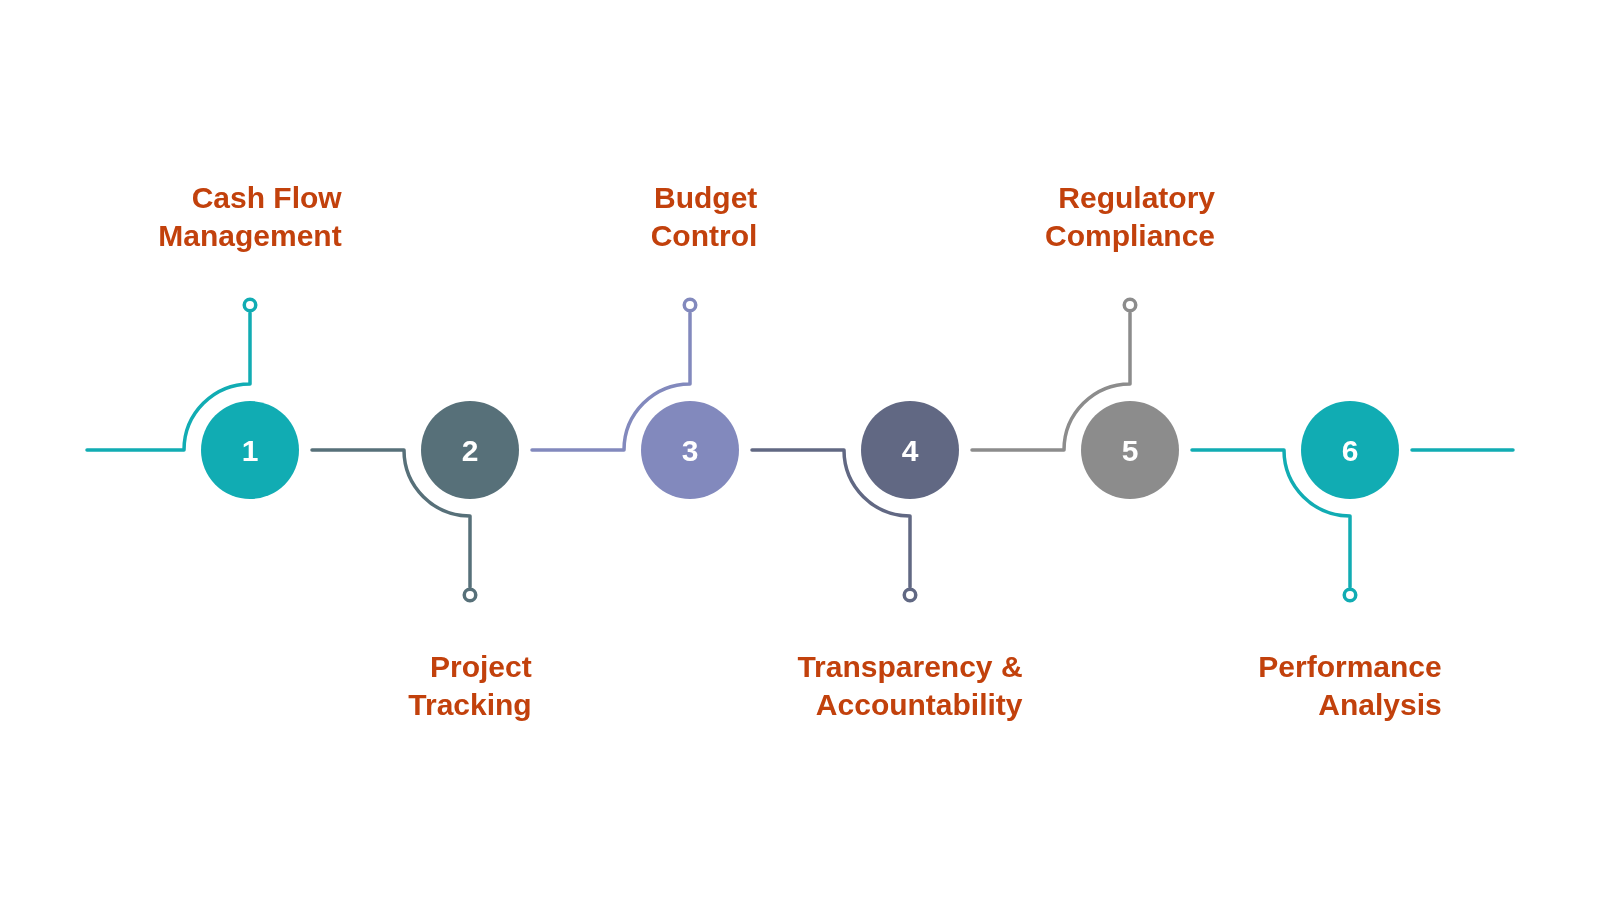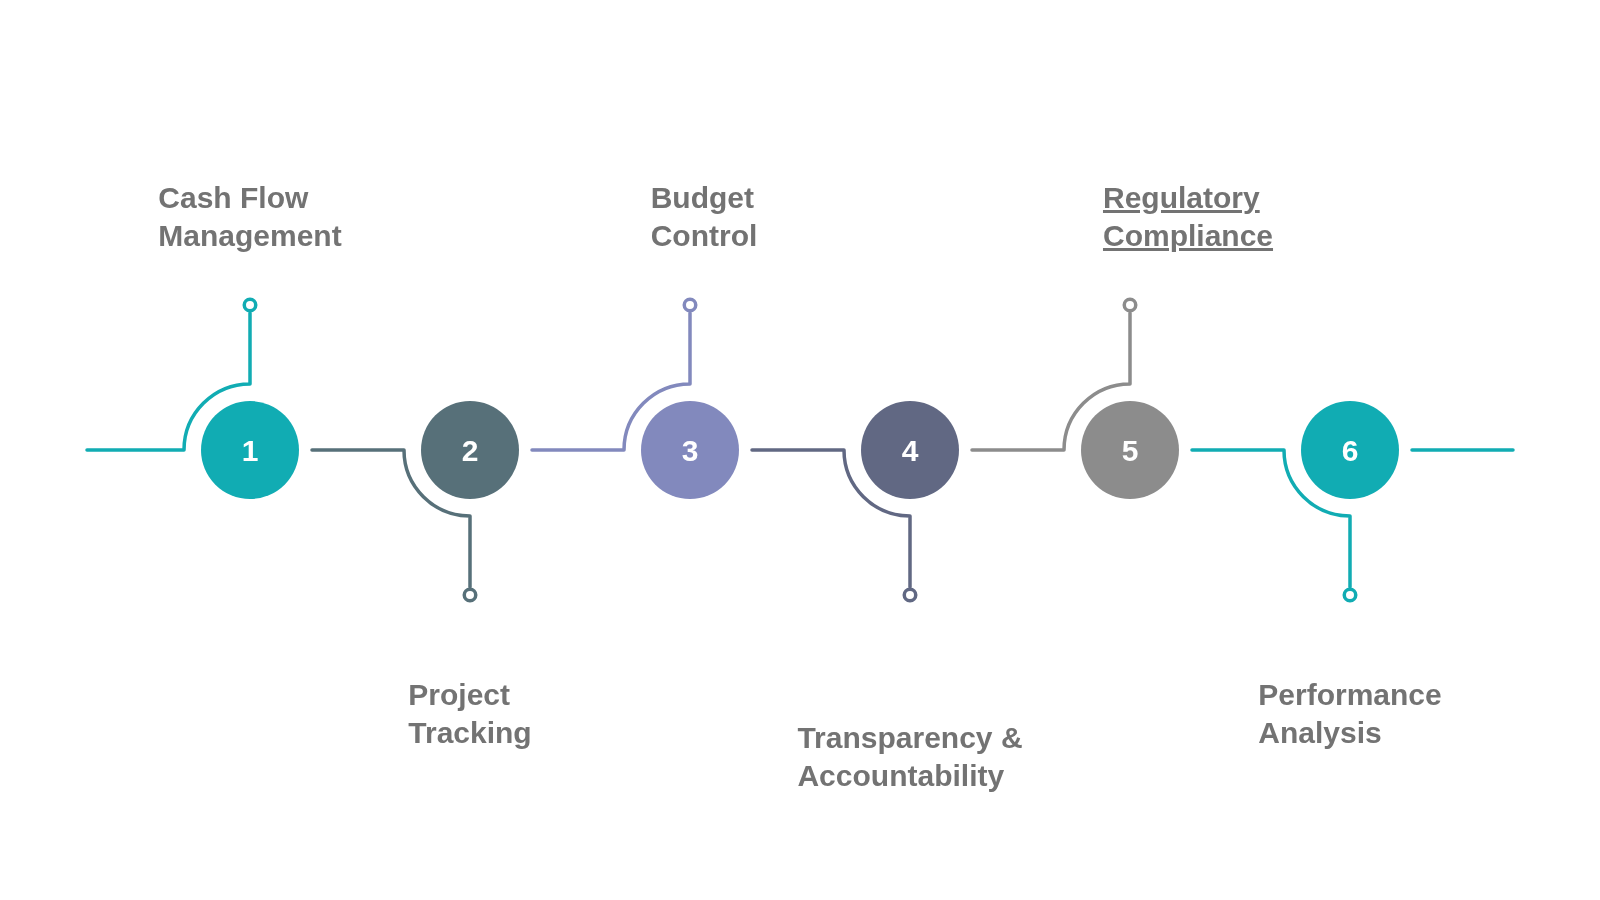--- a/index.html
+++ b/index.html
@@ -15,30 +15,30 @@
     font-family: "Liberation Sans", sans-serif;
   }
   .diagram-svg {
     position: absolute;
     left: 0;
     top: 0;
   }
   .step-label {
     position: absolute;
     transform: translateX(-50%);
-    text-align: left;
+    text-align: right;
     font-size: 30px;
     line-height: 38px;
     font-weight: bold;
-    color: #737373;
+    color: #c2410c;
     white-space: pre-line;
     letter-spacing: 0px;
   }
   .step-label.top    { top: 179px; }
-  .step-label.bottom { top: 676px; }
+  .step-label.bottom { top: 648px; }
   .step-number {
     font-family: "Liberation Sans", sans-serif;
     font-size: 30px;
     font-weight: bold;
   }
 </style>
 </head>
 <body>
 
 <svg class="diagram-svg" width="1600" height="900" viewBox="0 0 1600 900">
@@ -75,18 +75,18 @@
 
   <path d="M 1412 450 H 1513" fill="none" stroke-width="3.5" stroke-linecap="round" stroke="#11ACB3"></path>
 </svg>
 
 <div class="step-label top" style="left:250px;">Cash Flow
 Management</div>
 <div class="step-label bottom" style="left:470px;">Project
 Tracking</div>
 <div class="step-label top" style="left:704px;">Budget
 Control</div>
-<div class="step-label bottom" style="left:910px;margin-top:43px;">Transparency &amp;
+<div class="step-label bottom" style="left:910px;">Transparency &amp;
 Accountability</div>
-<div class="step-label top" style="left:1188px;text-decoration:underline;">Regulatory
+<div class="step-label top" style="left:1130px;">Regulatory
 Compliance</div>
 <div class="step-label bottom" style="left:1350px;">Performance
 Analysis</div>
 
 </body></html>

